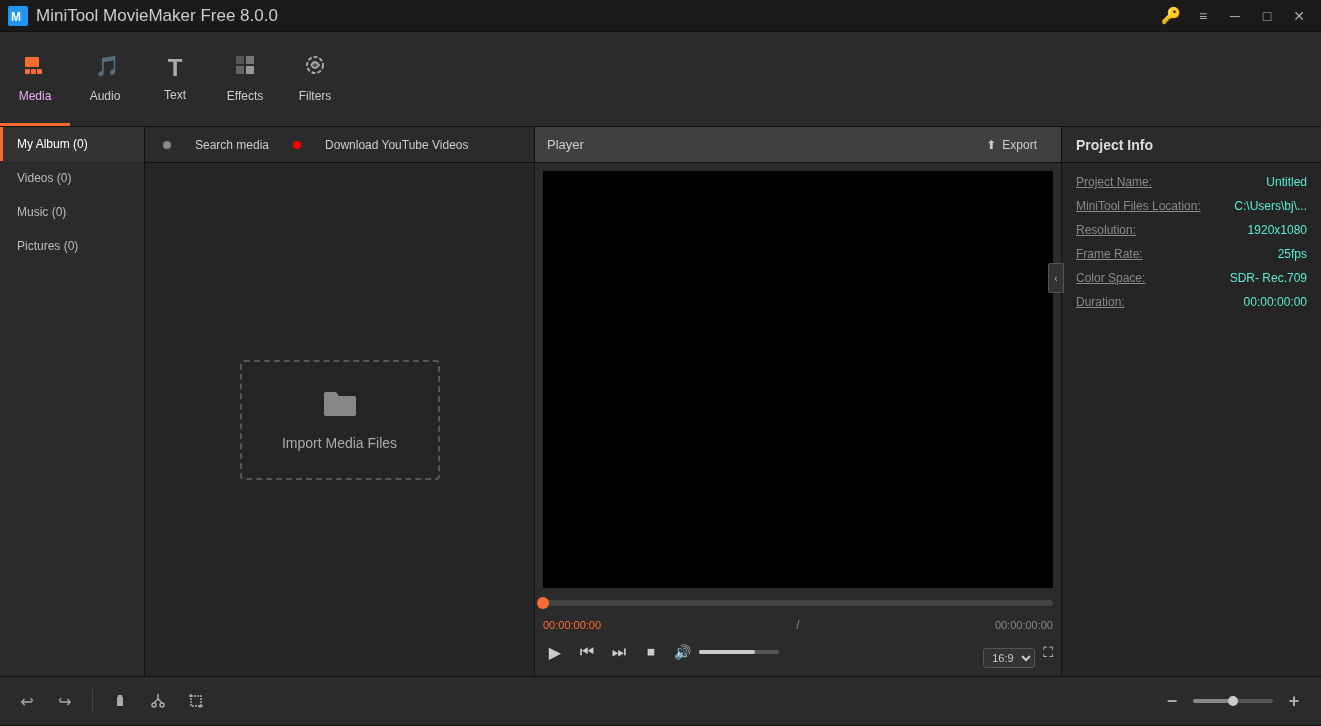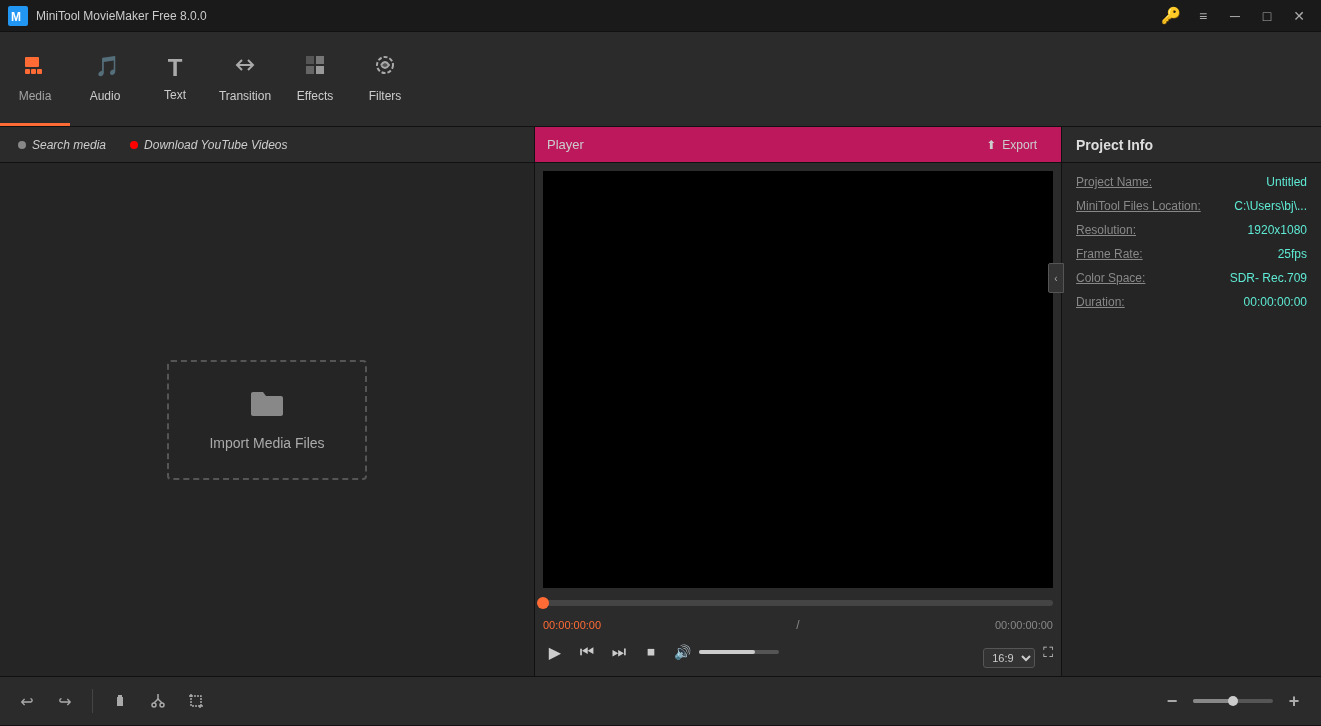--- a/index.html
+++ b/index.html
@@ -8,42 +8,42 @@
     
     #titlebar {
       background: #1a1a1a;
       height: 32px;
       display: flex;
       align-items: center;
       padding: 0 8px;
       border-bottom: 1px solid #111;
     }
     #titlebar .app-icon { width: 20px; height: 20px; margin-right: 8px; }
-    #titlebar .app-title { font-size: 12px; color: #ccc; flex: 1; }
+    #titlebar .app-title { font-size: 17px; color: #ccc; flex: 1; }
     #titlebar .win-controls { display: flex; gap: 4px; }
     #titlebar .win-btn {
       width: 28px; height: 22px; display: flex; align-items: center; justify-content: center;
       cursor: pointer; color: #aaa; font-size: 14px; border-radius: 2px;
     }
     #titlebar .key-icon { color: #f0c040; font-size: 16px; margin-right: 8px; }
 
     
     #toolbar {
       background: #2b2b2b;
       height: 95px;
       display: flex;
       align-items: stretch;
       border-bottom: 1px solid #111;
     }
     .tool-btn {
       display: flex; flex-direction: column; align-items: center; justify-content: center;
       width: 70px; padding: 8px 4px; cursor: pointer; color: #ccc; gap: 6px; font-size: 12px;
       border-bottom: 3px solid transparent;
     }
-    .tool-btn.active { color: #a3a3a3; border-bottom: 3px solid #ff6b35; }
+    .tool-btn.active { color: #f0abfc; border-bottom: 3px solid #ff6b35; }
     .tool-btn .icon { font-size: 22px; }
     .tool-btn .label { font-size: 12px; }
 
     
     #left-panel {
       width: 535px;
       background: #252525;
       display: flex;
       flex-direction: column;
       border-right: 1px solid #111;
@@ -82,24 +82,23 @@
     #media-tabs {
       display: flex;
       background: #2b2b2b;
       border-bottom: 1px solid #111;
       padding: 0 8px;
       height: 36px;
       align-items: center;
       gap: 4px;
     }
     .media-tab-btn {
-      display: flex; align-items: center; gap: 6px;
+      display: flex; align-items: center; gap: 24px;
       padding: 4px 10px; cursor: pointer; color: #ccc; font-size: 12px;
       border-radius: 3px;
-      font-style: italic;
     }
     .media-tab-btn .dot {
       width: 8px; height: 8px; border-radius: 50%; background: #888;
     }
     .media-tab-btn.yt .dot { background: #ff0000; }
 
     #import-area {
       flex: 1;
       display: flex; align-items: center; justify-content: center;
     }
@@ -117,21 +116,21 @@
     #player-panel {
       flex: 1;
       background: #2b2b2b;
       display: flex;
       flex-direction: column;
     }
     #player-header {
       height: 36px;
       display: flex; align-items: center; justify-content: space-between;
       padding: 0 12px;
-      background: #be185d;
+      background: #404040;
       border-bottom: 1px solid #111;
     }
     #player-header .player-title { color: #ccc; font-size: 13px; }
     #export-btn {
       display: flex; align-items: center; gap: 6px;
       padding: 4px 12px; background: transparent; border: none;
       color: #ccc; cursor: pointer; font-size: 12px;
     }
     #video-view {
       flex: 1;
@@ -267,28 +266,20 @@
       </svg>
     </span>
     <span class="label">Audio</span>
   </div>
   <div class="tool-btn">
     <span class="icon" style="font-size:24px; color:#aaa; font-weight:bold;">T</span>
     <span class="label">Text</span>
   </div>
   <div class="tool-btn">
     <span class="icon">
-      <svg width="24" height="24" viewBox="0 0 24 24" fill="#aaa">
-        <path d="M4 12h16M15 7l5 5-5 5M9 7L4 12l5 5" stroke="#aaa" stroke-width="2" fill="none"></path>
-      </svg>
-    </span>
-    <span class="label">Transition</span>
-  </div>
-  <div class="tool-btn">
-    <span class="icon">
       <svg width="24" height="24" viewBox="0 0 24 24">
         <rect x="3" y="3" width="8" height="8" fill="#555"></rect>
         <rect x="13" y="3" width="8" height="8" fill="#777"></rect>
         <rect x="3" y="13" width="8" height="8" fill="#666"></rect>
         <rect x="13" y="13" width="8" height="8" fill="#999"></rect>
       </svg>
     </span>
     <span class="label">Effects</span>
   </div>
   <div class="tool-btn">
@@ -300,20 +291,26 @@
     </span>
     <span class="label">Filters</span>
   </div>
 </div>
 
 <div id="content-area">
 
   <div id="left-panel">
     <div id="media-layout">
 
+      <div id="media-sidebar">
+        <div class="sidebar-item active">My Album (0)</div>
+        <div class="sidebar-item">Videos (0)</div>
+        <div class="sidebar-item">Music (0)</div>
+        <div class="sidebar-item">Pictures (0)</div>
+      </div>
 
       <div id="media-content">
         <div id="media-tabs">
           <div class="media-tab-btn">
             <span class="dot"></span>
             <span>Search media</span>
           </div>
           <div class="media-tab-btn yt">
             <span class="dot"></span>
             <span>Download YouTube Videos</span>

